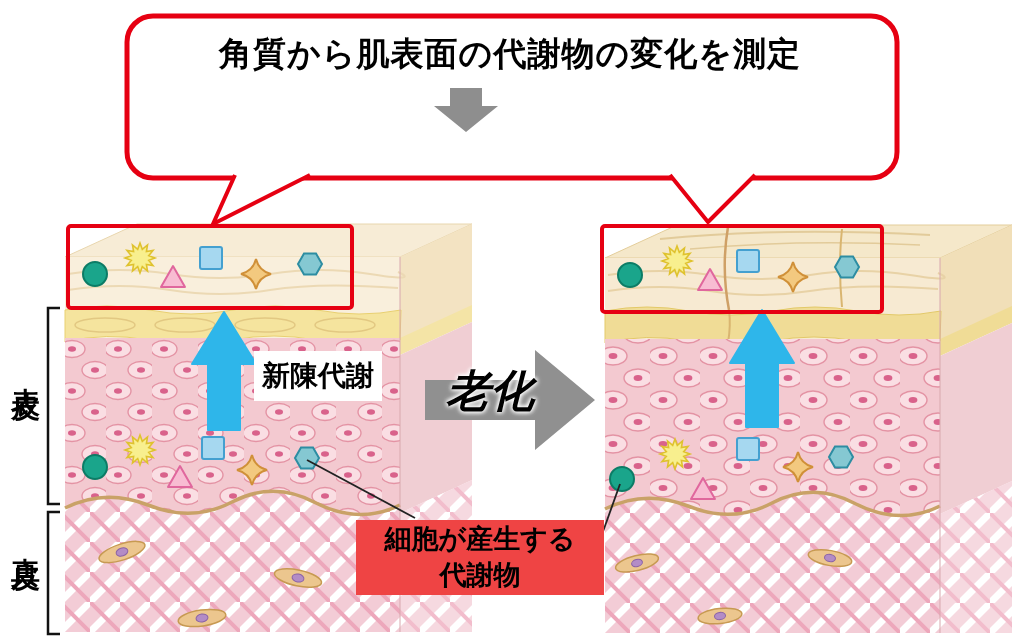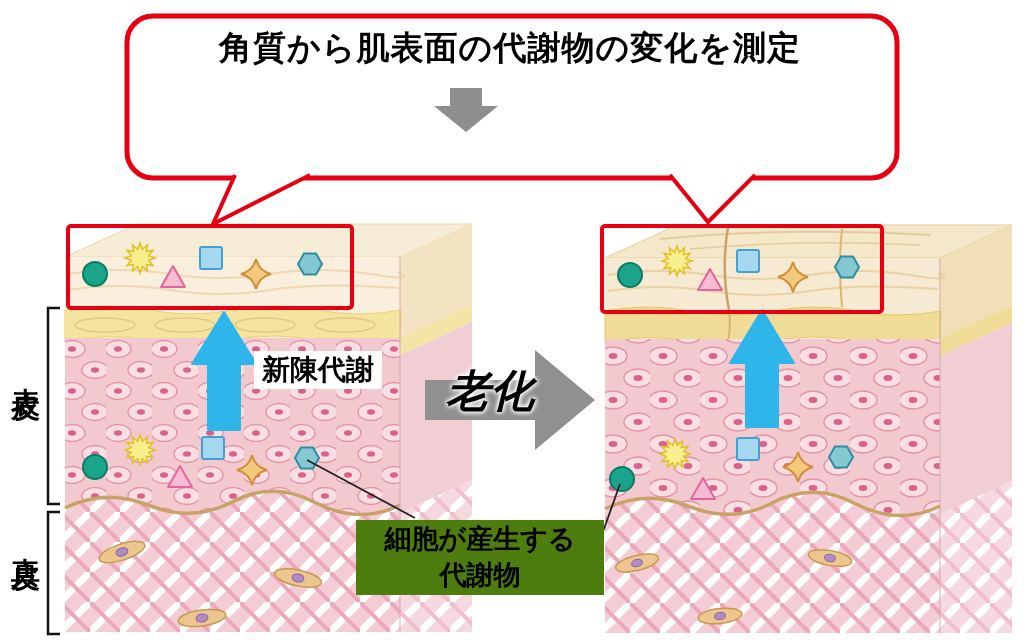--- a/index.html
+++ b/index.html
@@ -5,38 +5,38 @@
   html,body{margin:0;padding:0;background:#fff;}
   body{width:1024px;height:640px;position:relative;overflow:hidden;
        font-family:"Liberation Sans","DejaVu Sans",sans-serif;color:#000;}
   .stage{position:absolute;inset:0;}
   .skin-block{position:absolute;}
   
   .bubble{position:absolute;left:105px;top:10px;width:810px;height:222px;z-index:5;}
   .bubble svg{position:absolute;inset:0;width:100%;height:100%;}
   .bubble .line{position:absolute;left:0;right:0;text-align:center;
                 font-size:33px;font-weight:bold;letter-spacing:1px;}
-  .bubble .line1{top:16px;}
+  .bubble .line1{top:22px;}
   .bubble .line2{top:124px;}
   
   .aging-arrow{position:absolute;left:425px;top:350px;width:175px;height:100px;z-index:3;}
   .aging-label{position:absolute;left:446px;top:362px;font-size:44px;font-weight:bold;z-index:4;
                text-shadow:0 0 4px #fff,0 0 4px #fff,0 0 6px #fff;font-style:italic;}
   
   .turnover-label{position:absolute;left:254px;top:351px;font-size:28px;font-weight:bold;
-                  background:#fff;padding:0 8px;z-index:3;white-space:nowrap;}
+                  background:#fff;padding:6px 8px;z-index:3;white-space:nowrap;}
   
   .vlabel{position:absolute;writing-mode:vertical-rl;text-orientation:upright;
           font-size:29px;font-weight:bold;z-index:3;letter-spacing:4px;}
   .epidermis-label{left:6px;top:364px;}
   .dermis-label{left:6px;top:534px;}
   
   .caption{position:absolute;left:356px;top:520px;width:240px;text-align:center;
            font-size:27px;font-weight:bold;line-height:1.32;z-index:3;
-           background:#4d7c0f;padding:2px 4px;}
+           background:#ef4444;padding:2px 4px;}
   .overlay{position:absolute;left:0;top:0;width:1024px;height:640px;z-index:2;pointer-events:none;}
 </style>
 </head>
 <body>
 
 <div class="stage">
 
   <svg class="skin-block" style="left:60px;top:212px;width:415px;height:425px" viewBox="0 0 415 425">
     <defs>
       <pattern id="cellsL" width="46" height="42" patternUnits="userSpaceOnUse">

